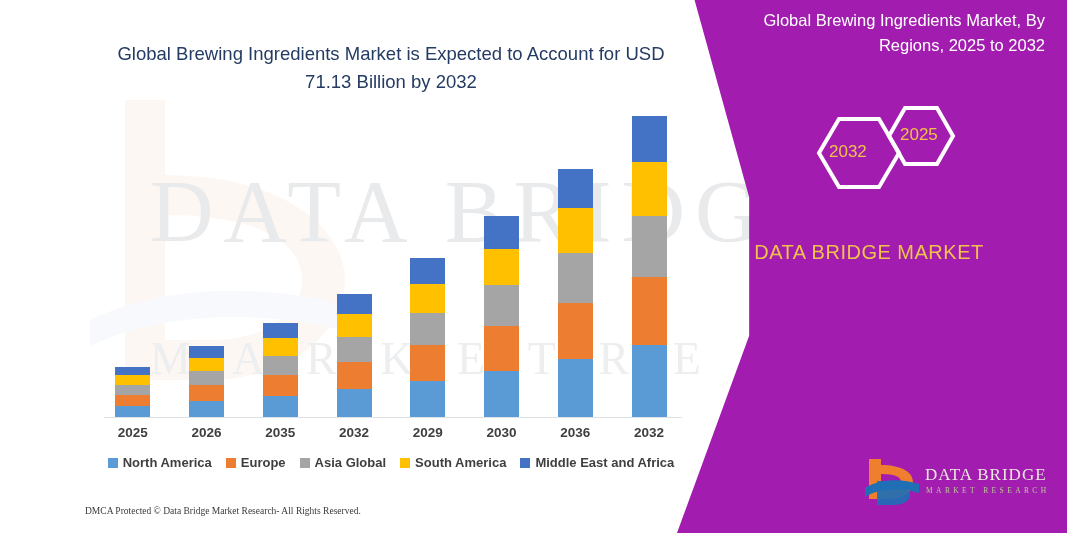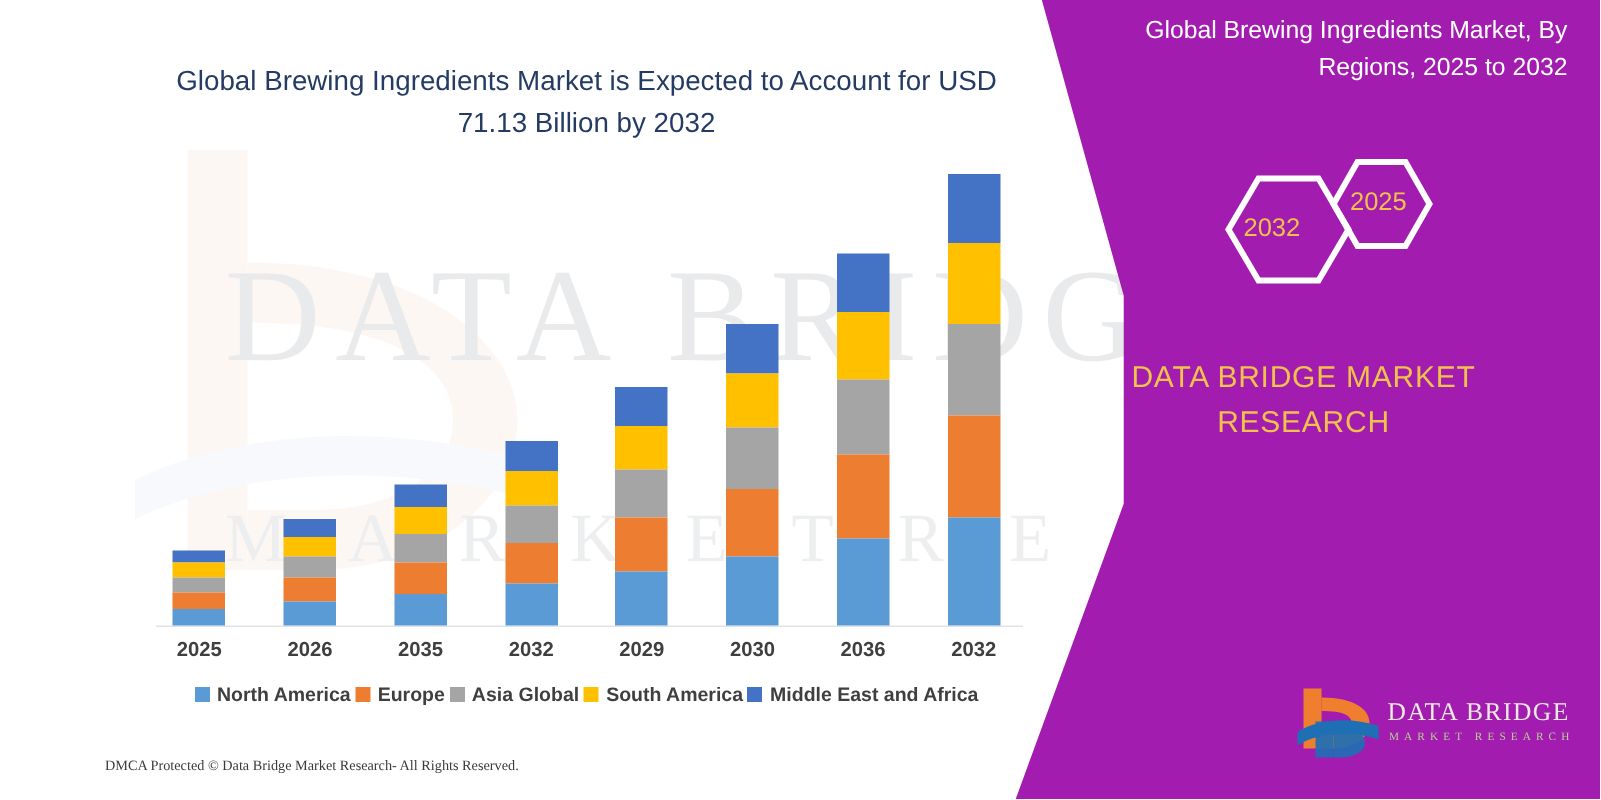--- a/index.html
+++ b/index.html
@@ -40,28 +40,28 @@
   .bars{position:absolute;left:0;right:0;bottom:1px;height:307px;display:flex;}
   .barcol{flex:1 1 0;position:relative;display:flex;flex-direction:column;justify-content:flex-end;align-items:center;}
   .bar{width:35px;display:flex;flex-direction:column-reverse;}
   .seg{width:100%;}
 
   .xlabels{position:absolute;left:96px;top:425px;width:590px;display:flex;}
   .xlab{flex:1 1 0;text-align:center;font-size:13.5px;font-weight:bold;color:#3f3f3f;}
 
   .legend{
     position:absolute;left:96px;top:455px;width:590px;
-    display:flex;justify-content:center;gap:3px;
+    display:flex;justify-content:center;gap:14px;
   }
   .lg-item{display:flex;align-items:center;gap:5px;}
   .lg-swatch{width:10px;height:10px;display:inline-block;}
   .lg-text{font-size:13px;font-weight:bold;color:#3f3f3f;white-space:nowrap;}
 
   .footer{position:absolute;left:0;top:506px;width:700px;height:22px;}
-  .f-left{position:absolute;left:70px;top:0;font-size:9.5px;color:#3a3a3a;font-family:"Liberation Serif", serif;white-space:nowrap;}
+  .f-left{position:absolute;left:85px;top:0;font-size:9.5px;color:#3a3a3a;font-family:"Liberation Serif", serif;white-space:nowrap;}
   .f-right{position:absolute;left:400px;top:0;font-size:9.5px;color:#3a3a3a;font-family:"Liberation Serif", serif;white-space:nowrap;}
 
   
   .green-panel{
     position:absolute;right:0;top:0;width:390px;height:533px;
     background:#a21caf;
     clip-path:polygon(100% 0, 100% 100%, 0% 100%, 18.5% 63%, 18.5% 37%, 4.5% 0%);
   }
   .gp-title{
     position:absolute;right:22px;top:8px;width:310px;
@@ -217,21 +217,20 @@
       <svg width="190" height="110" viewBox="0 0 190 110">
         <polygon points="18,55 38,21 78,21 98,55 78,89 38,89" fill="none" stroke="#ffffff" stroke-width="4"></polygon>
         <polygon points="88,38 104,10 136,10 152,38 136,66 104,66" fill="none" stroke="#ffffff" stroke-width="4"></polygon>
       </svg>
       <div class="hex-label" style="left:28px;top:44px;">2032</div>
       <div class="hex-label" style="left:99px;top:27px;">2025</div>
     </div>
 
     <div class="brand">
       <div>DATA BRIDGE MARKET</div>
-      <div>RESEARCH</div>
     </div>
 
     <div class="logo-box">
       <svg width="60" height="52" viewBox="0 0 60 52">
         <path d="M6 4 L18 4 L18 44 L6 44 Z" fill="#ef7f2f"></path>
         <path d="M18 10 C40 10 50 18 50 27 C50 37 40 44 24 44 L18 44 L18 35 L24 35 C33 35 38 32 38 27 C38 22 33 19 18 19 Z" fill="#ef7f2f"></path>
         <path d="M2 33 C16 24 38 23 56 29 L56 38 C38 32 16 33 2 42 Z" fill="#1f6fb5"></path>
         <path d="M14 26 L26 26 L26 50 L14 50 Z" fill="#1f6fb5" opacity="0.92"></path>
         <path d="M26 30 C40 30 47 34 47 40 C47 46 40 50 30 50 L26 50 Z" fill="#1f6fb5" opacity="0.92"></path>
       </svg>

